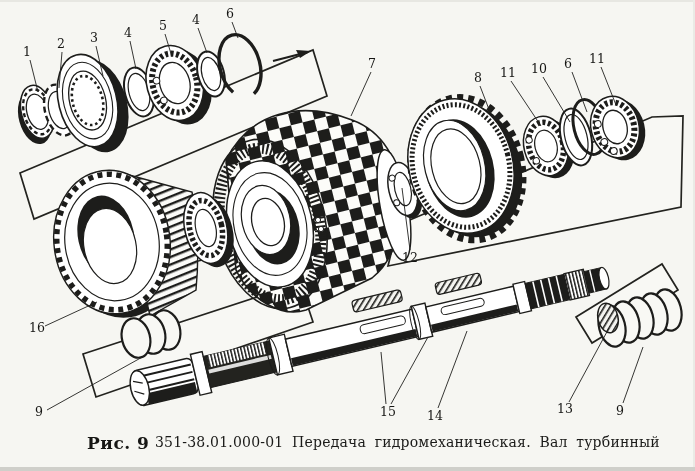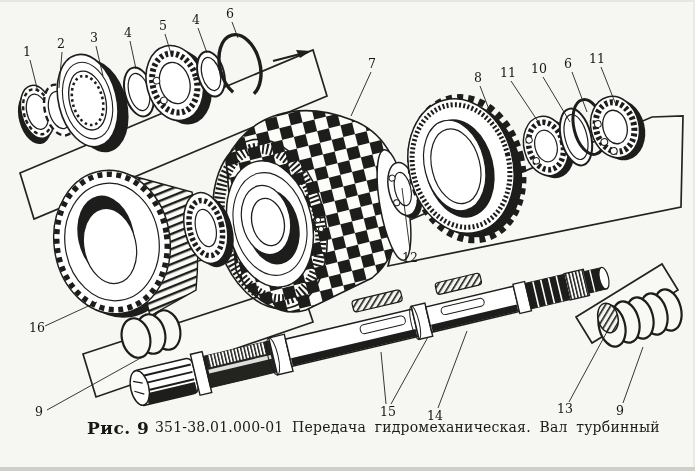--- a/index.html
+++ b/index.html
@@ -2,21 +2,21 @@
 <html><head>
 <meta charset="utf-8">
 <style>
   html,body{margin:0;padding:0;background:#e9e9e5;}
   .page{position:relative;width:695px;height:471px;background:#f6f6f2;overflow:hidden;
         font-family:"DejaVu Serif",serif;}
   .drawing{position:absolute;left:0;top:0;width:695px;height:432px;}
   svg{display:block;}
   .leader{stroke:#20201e;stroke-width:0.9;fill:none;}
   text.callout{font-family:"DejaVu Serif",serif;font-size:12.5px;fill:#161614;text-anchor:middle;}
-  .caption{position:absolute;left:0;top:411px;width:695px;height:34px;}
+  .caption{position:absolute;left:0;top:426px;width:695px;height:34px;}
   .fig-label{position:absolute;left:87px;top:7px;font-size:17px;font-weight:bold;
              letter-spacing:.5px;color:#171715;}
   .fig-text{position:absolute;left:155px;top:8px;font-size:14px;color:#1a1a18;
             letter-spacing:.2px;word-spacing:4px;white-space:nowrap;}
   .scan-strip-bottom{position:absolute;left:0;bottom:0;width:695px;height:4px;background:#cfcfca;}
   .scan-strip-top{position:absolute;left:0;top:0;width:695px;height:2px;background:#e7e7e2;}
   .scan-strip-right{position:absolute;right:0;top:0;width:2px;height:471px;background:#eaeae5;}
 </style>
 </head>
 <body>

